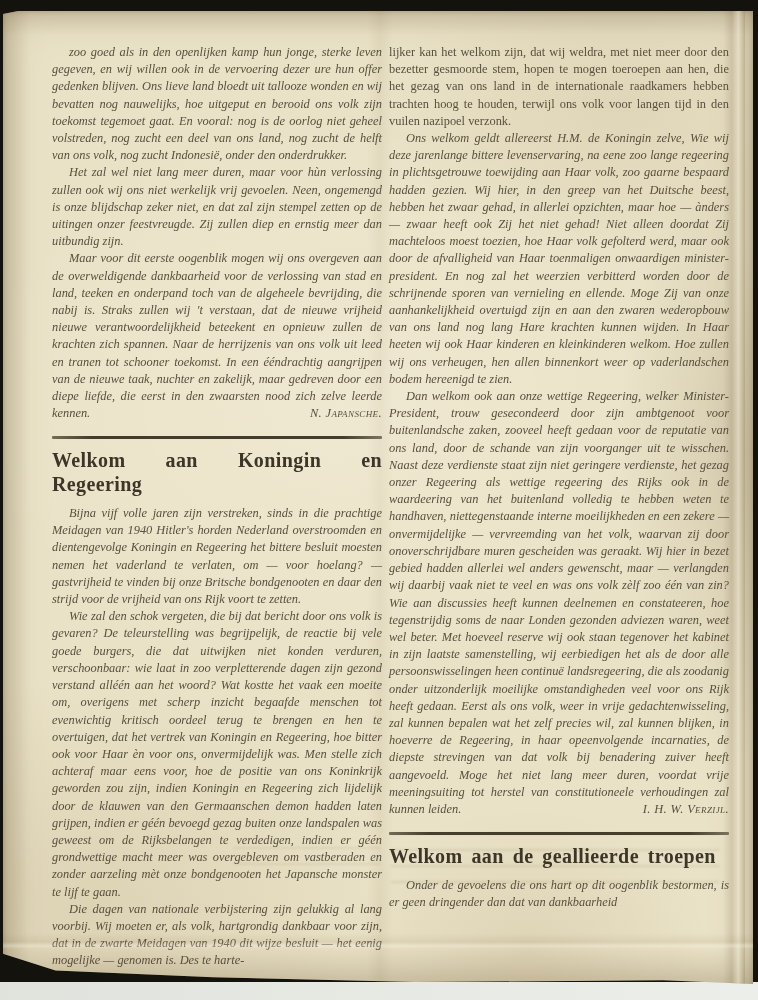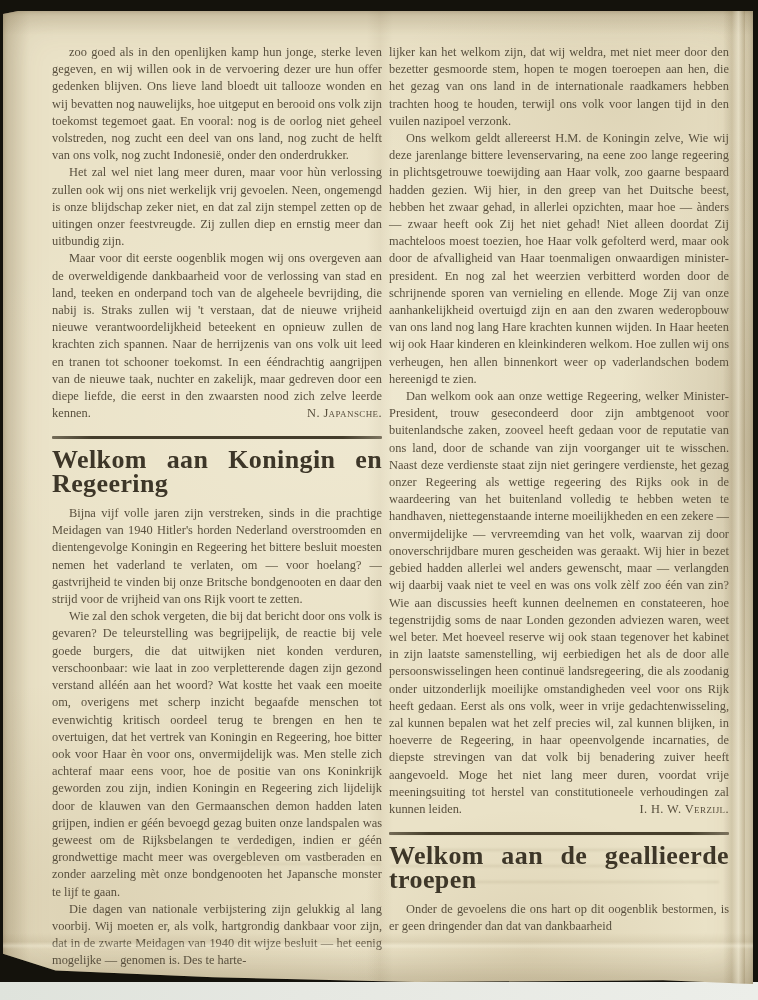--- a/index.html
+++ b/index.html
@@ -61,37 +61,37 @@
     position: absolute;
     top: 33px;
     color: #584f3d;
     font-size: 12.4px;
     line-height: 17.2px;
     text-align: justify;
   }
   .col-left  { left: 49px;  width: 330px; }
   .col-right { left: 386px; width: 340px; }
   .par { margin: 0; }
-  .indent { text-indent: 17px; }
+  .indent { text-indent: 17px; font-style: italic; }
   .sig {
     float: right;
     font-variant: small-caps;
     letter-spacing: 0.4px;
     padding-left: 14px;
   }
   .rule {
     clear: both;
     height: 2.6px;
     margin: 14px 0 3px 0;
     background: linear-gradient(90deg, rgba(66,58,40,0.70), rgba(58,51,34,0.95) 12%, rgba(58,51,34,0.95) 88%, rgba(66,58,40,0.65));
     border-radius: 1px;
   }
   .heading {
     margin: 9px 0 9px 0;
-    font-size: 26px;
+    font-size: 20px;
     line-height: 24px;
     font-weight: 700;
     letter-spacing: 0.4px;
     word-spacing: 3.5px;
     color: #3d3628;
   }
   
   .ghost {
     position: absolute;
     background: repeating-linear-gradient(180deg, rgba(110,95,60,0.12) 0 2px, transparent 2px 16px);

